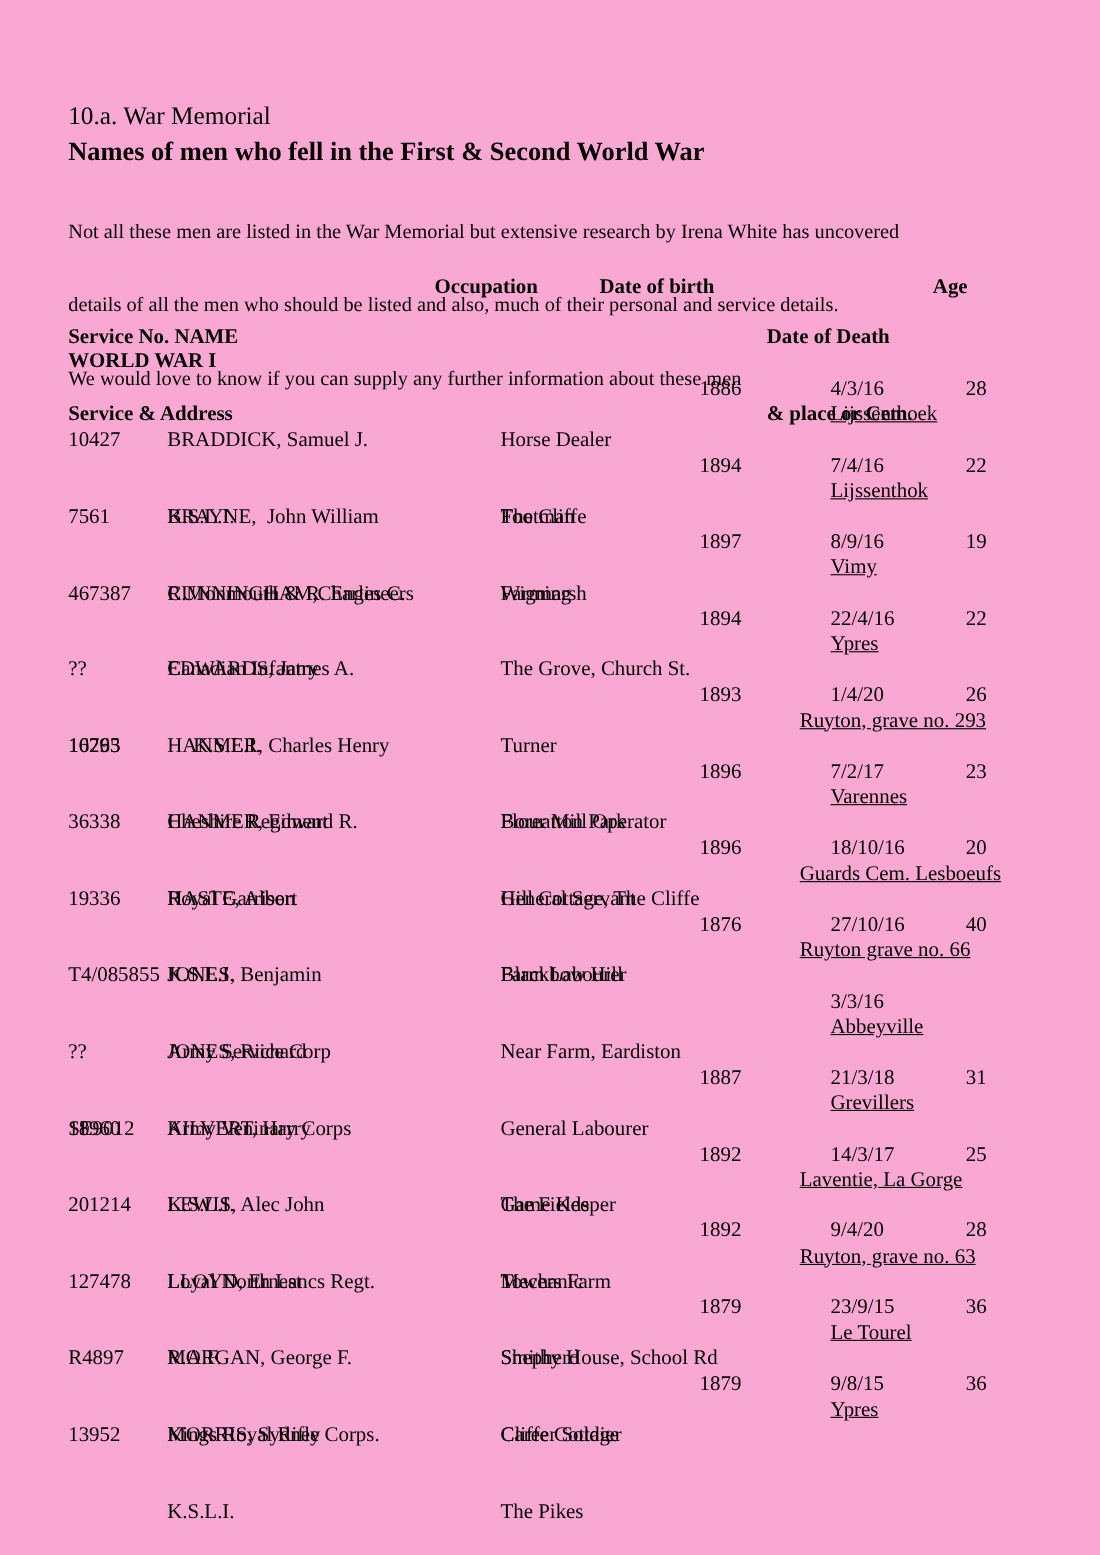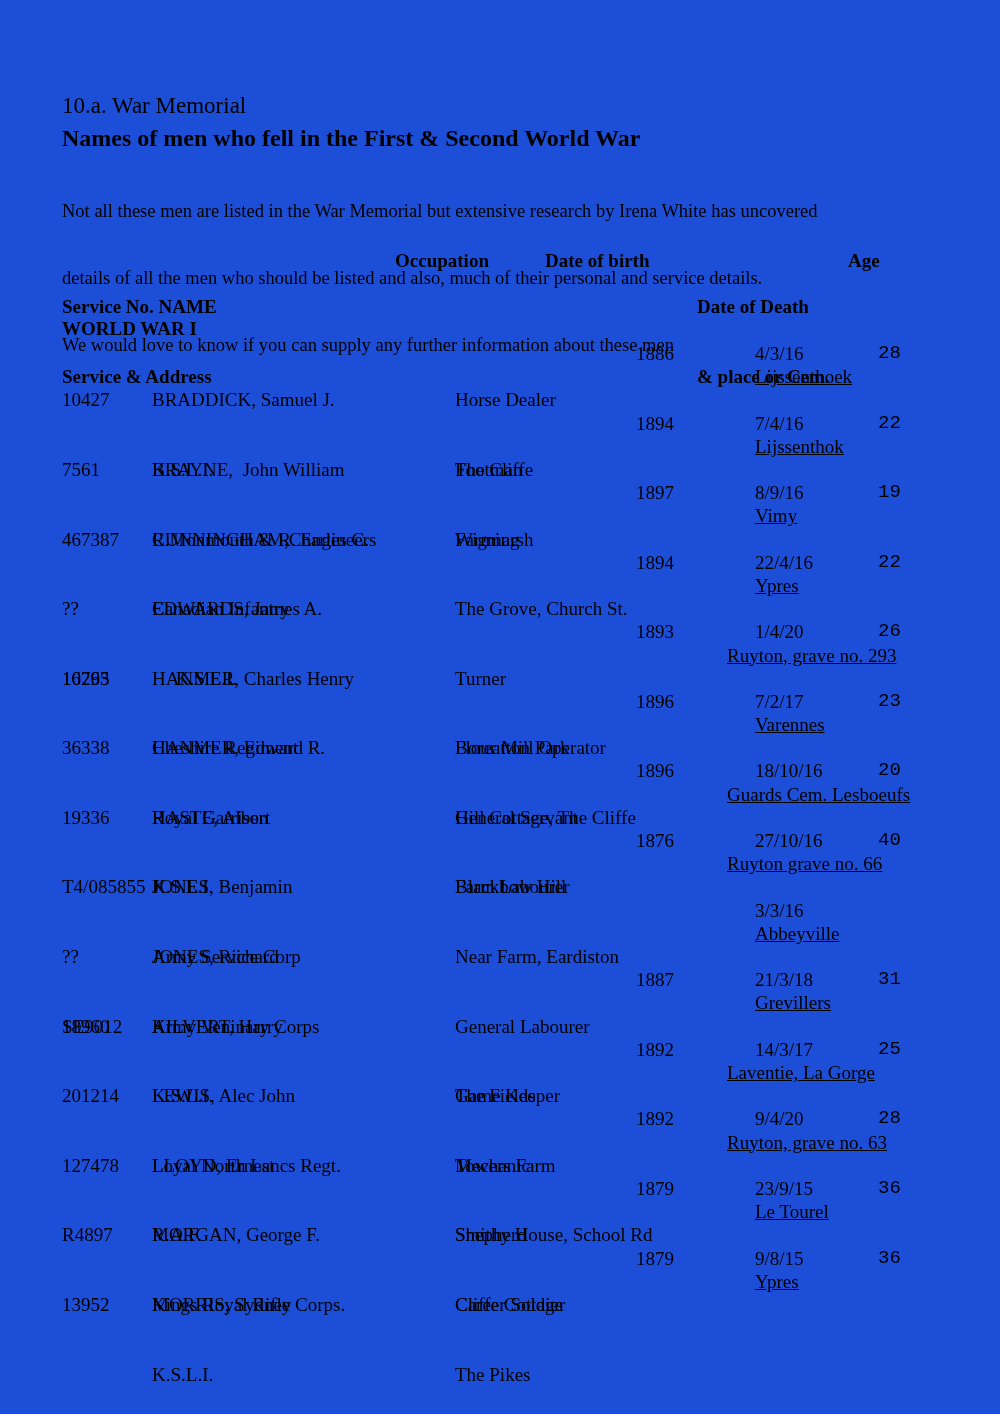--- a/index.html
+++ b/index.html
@@ -1,21 +1,21 @@
 <!DOCTYPE html>
 <html><head>
 <meta charset="utf-8">
 <style>
   html,body { margin:0; padding:0; }
   body {
     width:1000px; height:1414px;
     background:#ffffff; color:#000000;
     font-family:"Liberation Serif","DejaVu Serif",serif;
   }
-  .page { position:relative; width:1000px; height:1414px; overflow:hidden; background:#1d4ed8; }
+  .page { position:relative; width:1000px; height:1414px; overflow:hidden; background:#f9a8d4; }
 
   .kicker {
     position:absolute; left:62px; top:93px;
     font-size:23px; font-weight:400; white-space:pre;
   }
   .doc-title {
     position:absolute; left:62px; top:125px;
     font-size:24px; font-weight:700; white-space:pre;
   }
   .intro {
@@ -41,21 +41,21 @@
   .rows { position:absolute; left:0; top:342px; width:1000px; font-size:19px; line-height:23.2px; }
   .row  { position:relative; height:46.4px; margin-bottom:23.2px; }
   .cell { position:absolute; top:0; white-space:pre; }
   .c-service { left:62px; }
   .c-name    { left:152px; }
   .c-occ     { left:455px; }
   .c-born    { left:636px; }
   .c-died    { left:755px; }
   .c-place   { left:755px; top:23.2px;text-decoration:underline; }
   .c-place.wide { left:727px; }
-  .c-age     { left:878px;font-family:Liberation Mono, monospace; }
+  .c-age     { left:878px; }
   .surname { font-weight:400; }
 </style>
 </head>
 <body>
 
 <div class="page">
 
   <div class="kicker">10.a. War Memorial</div>
   <div class="doc-title">Names of men who fell in the First &amp; Second World War</div>
 

